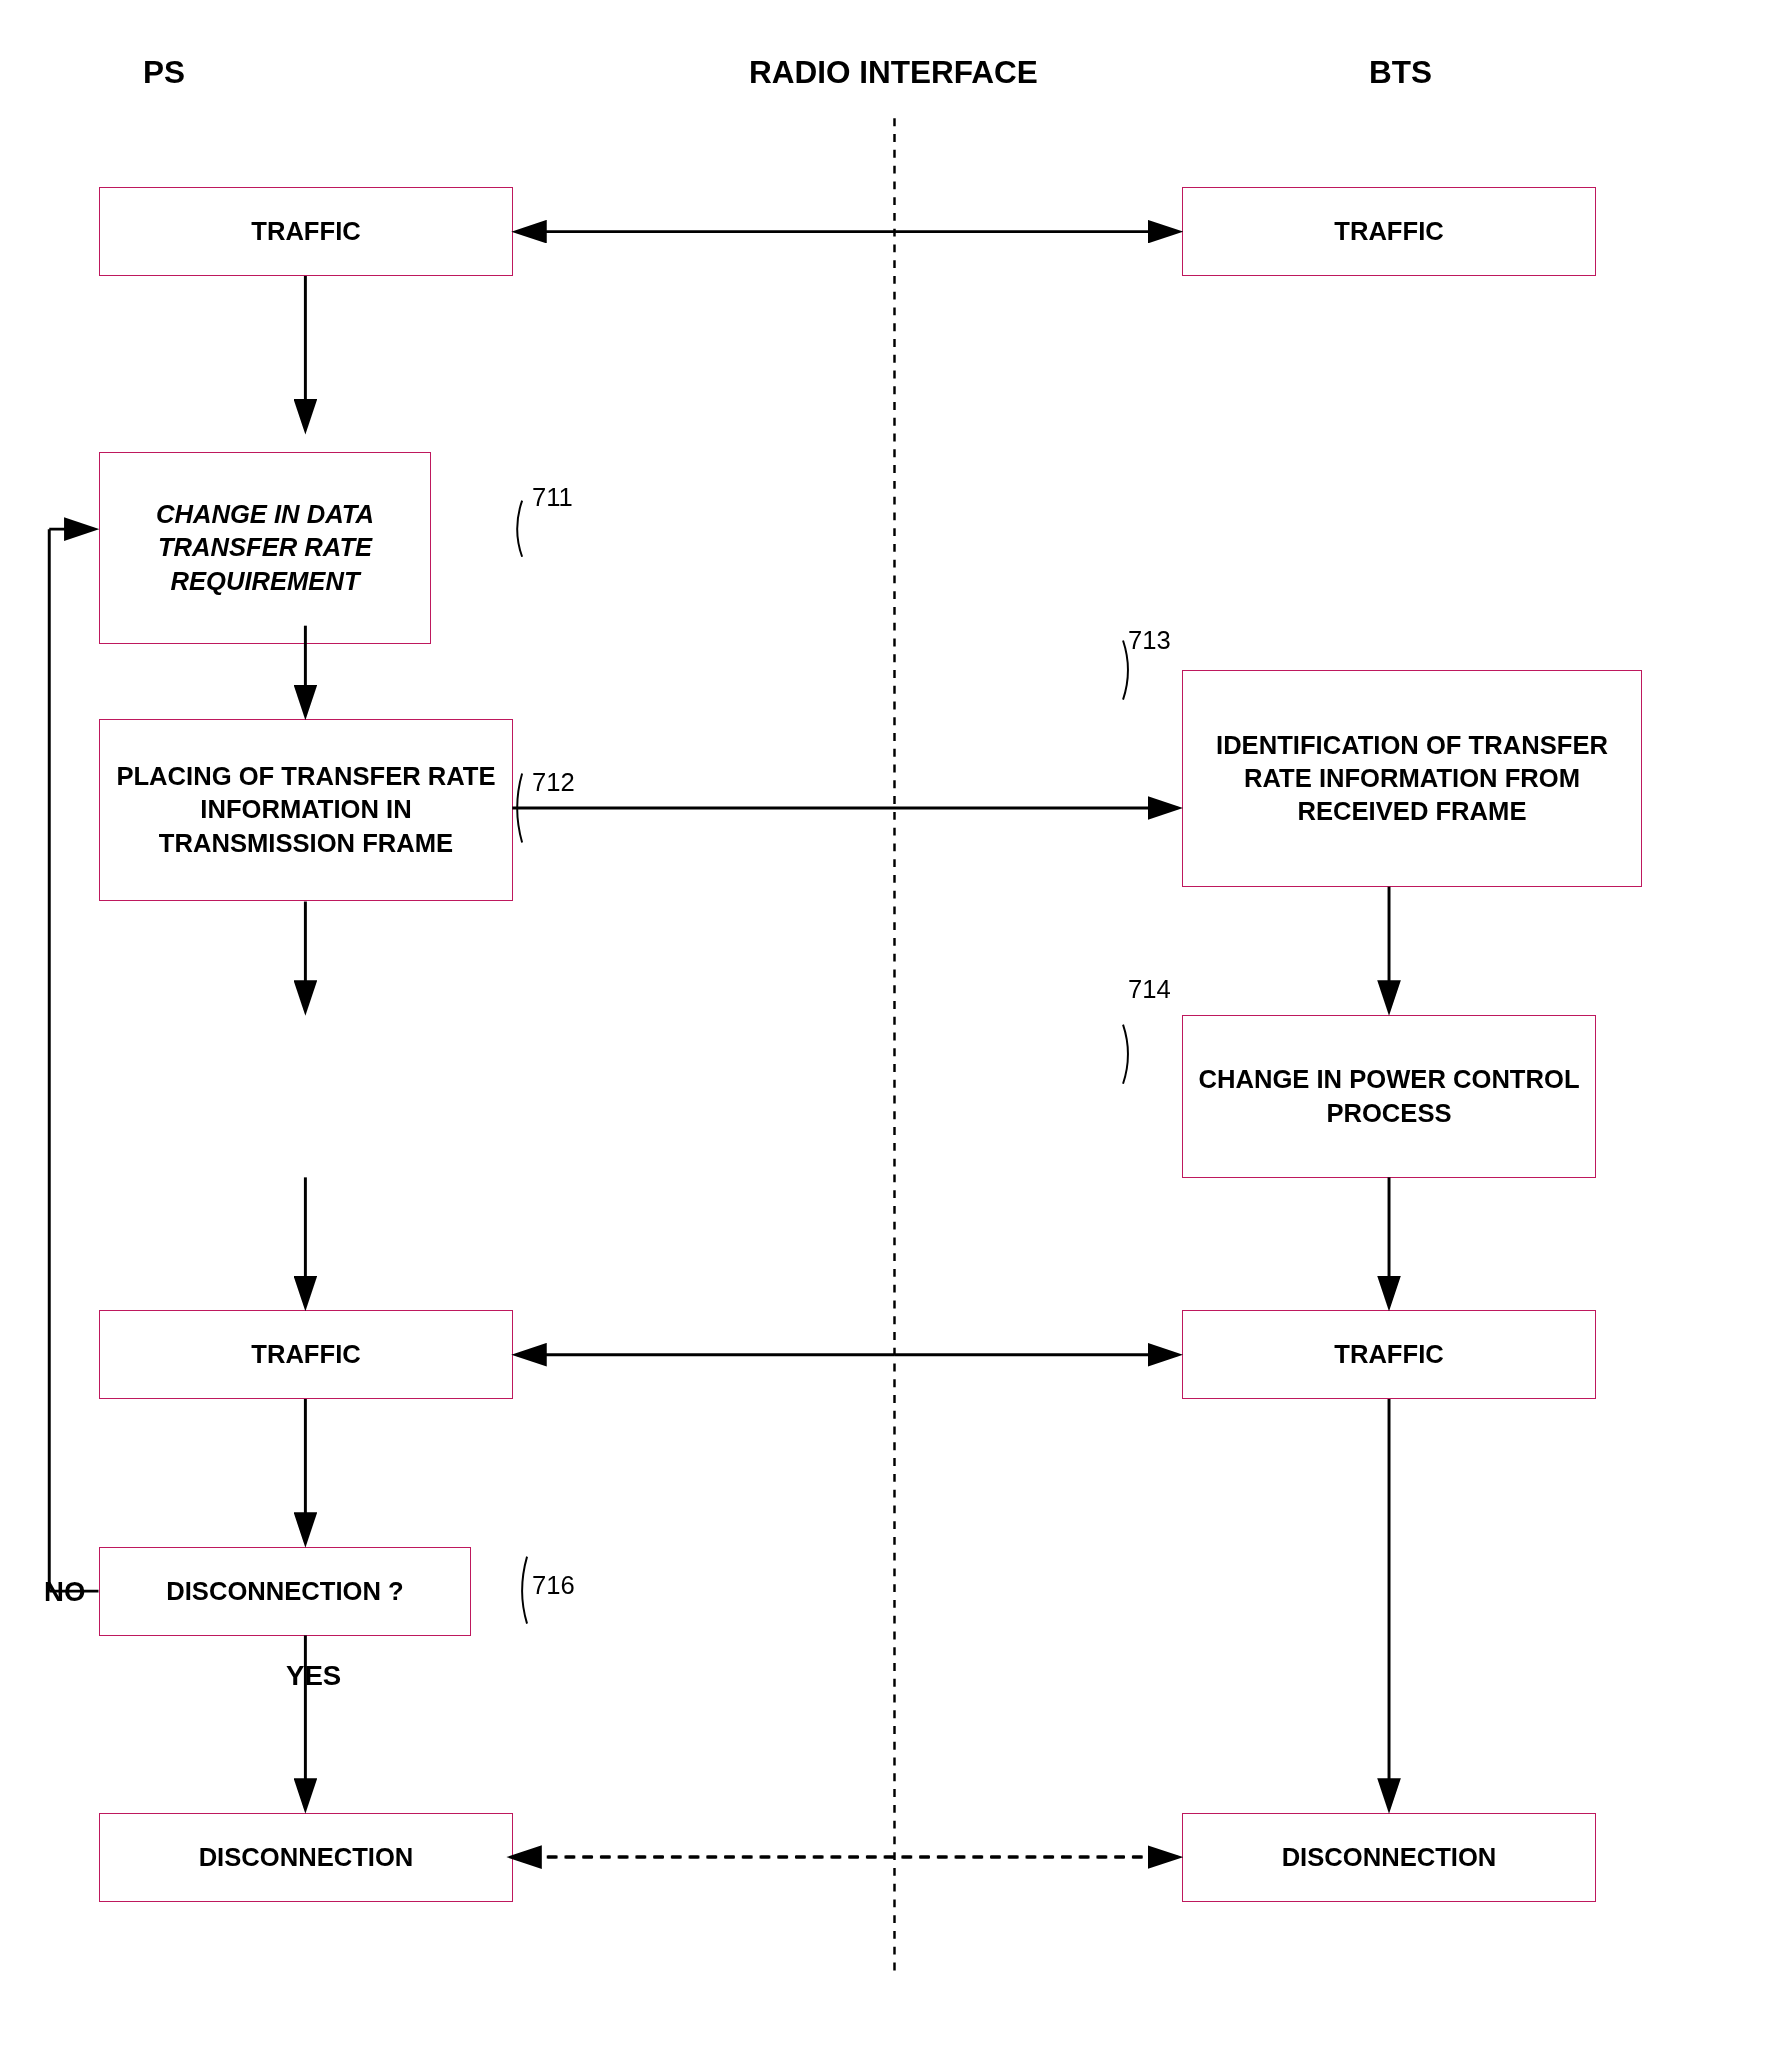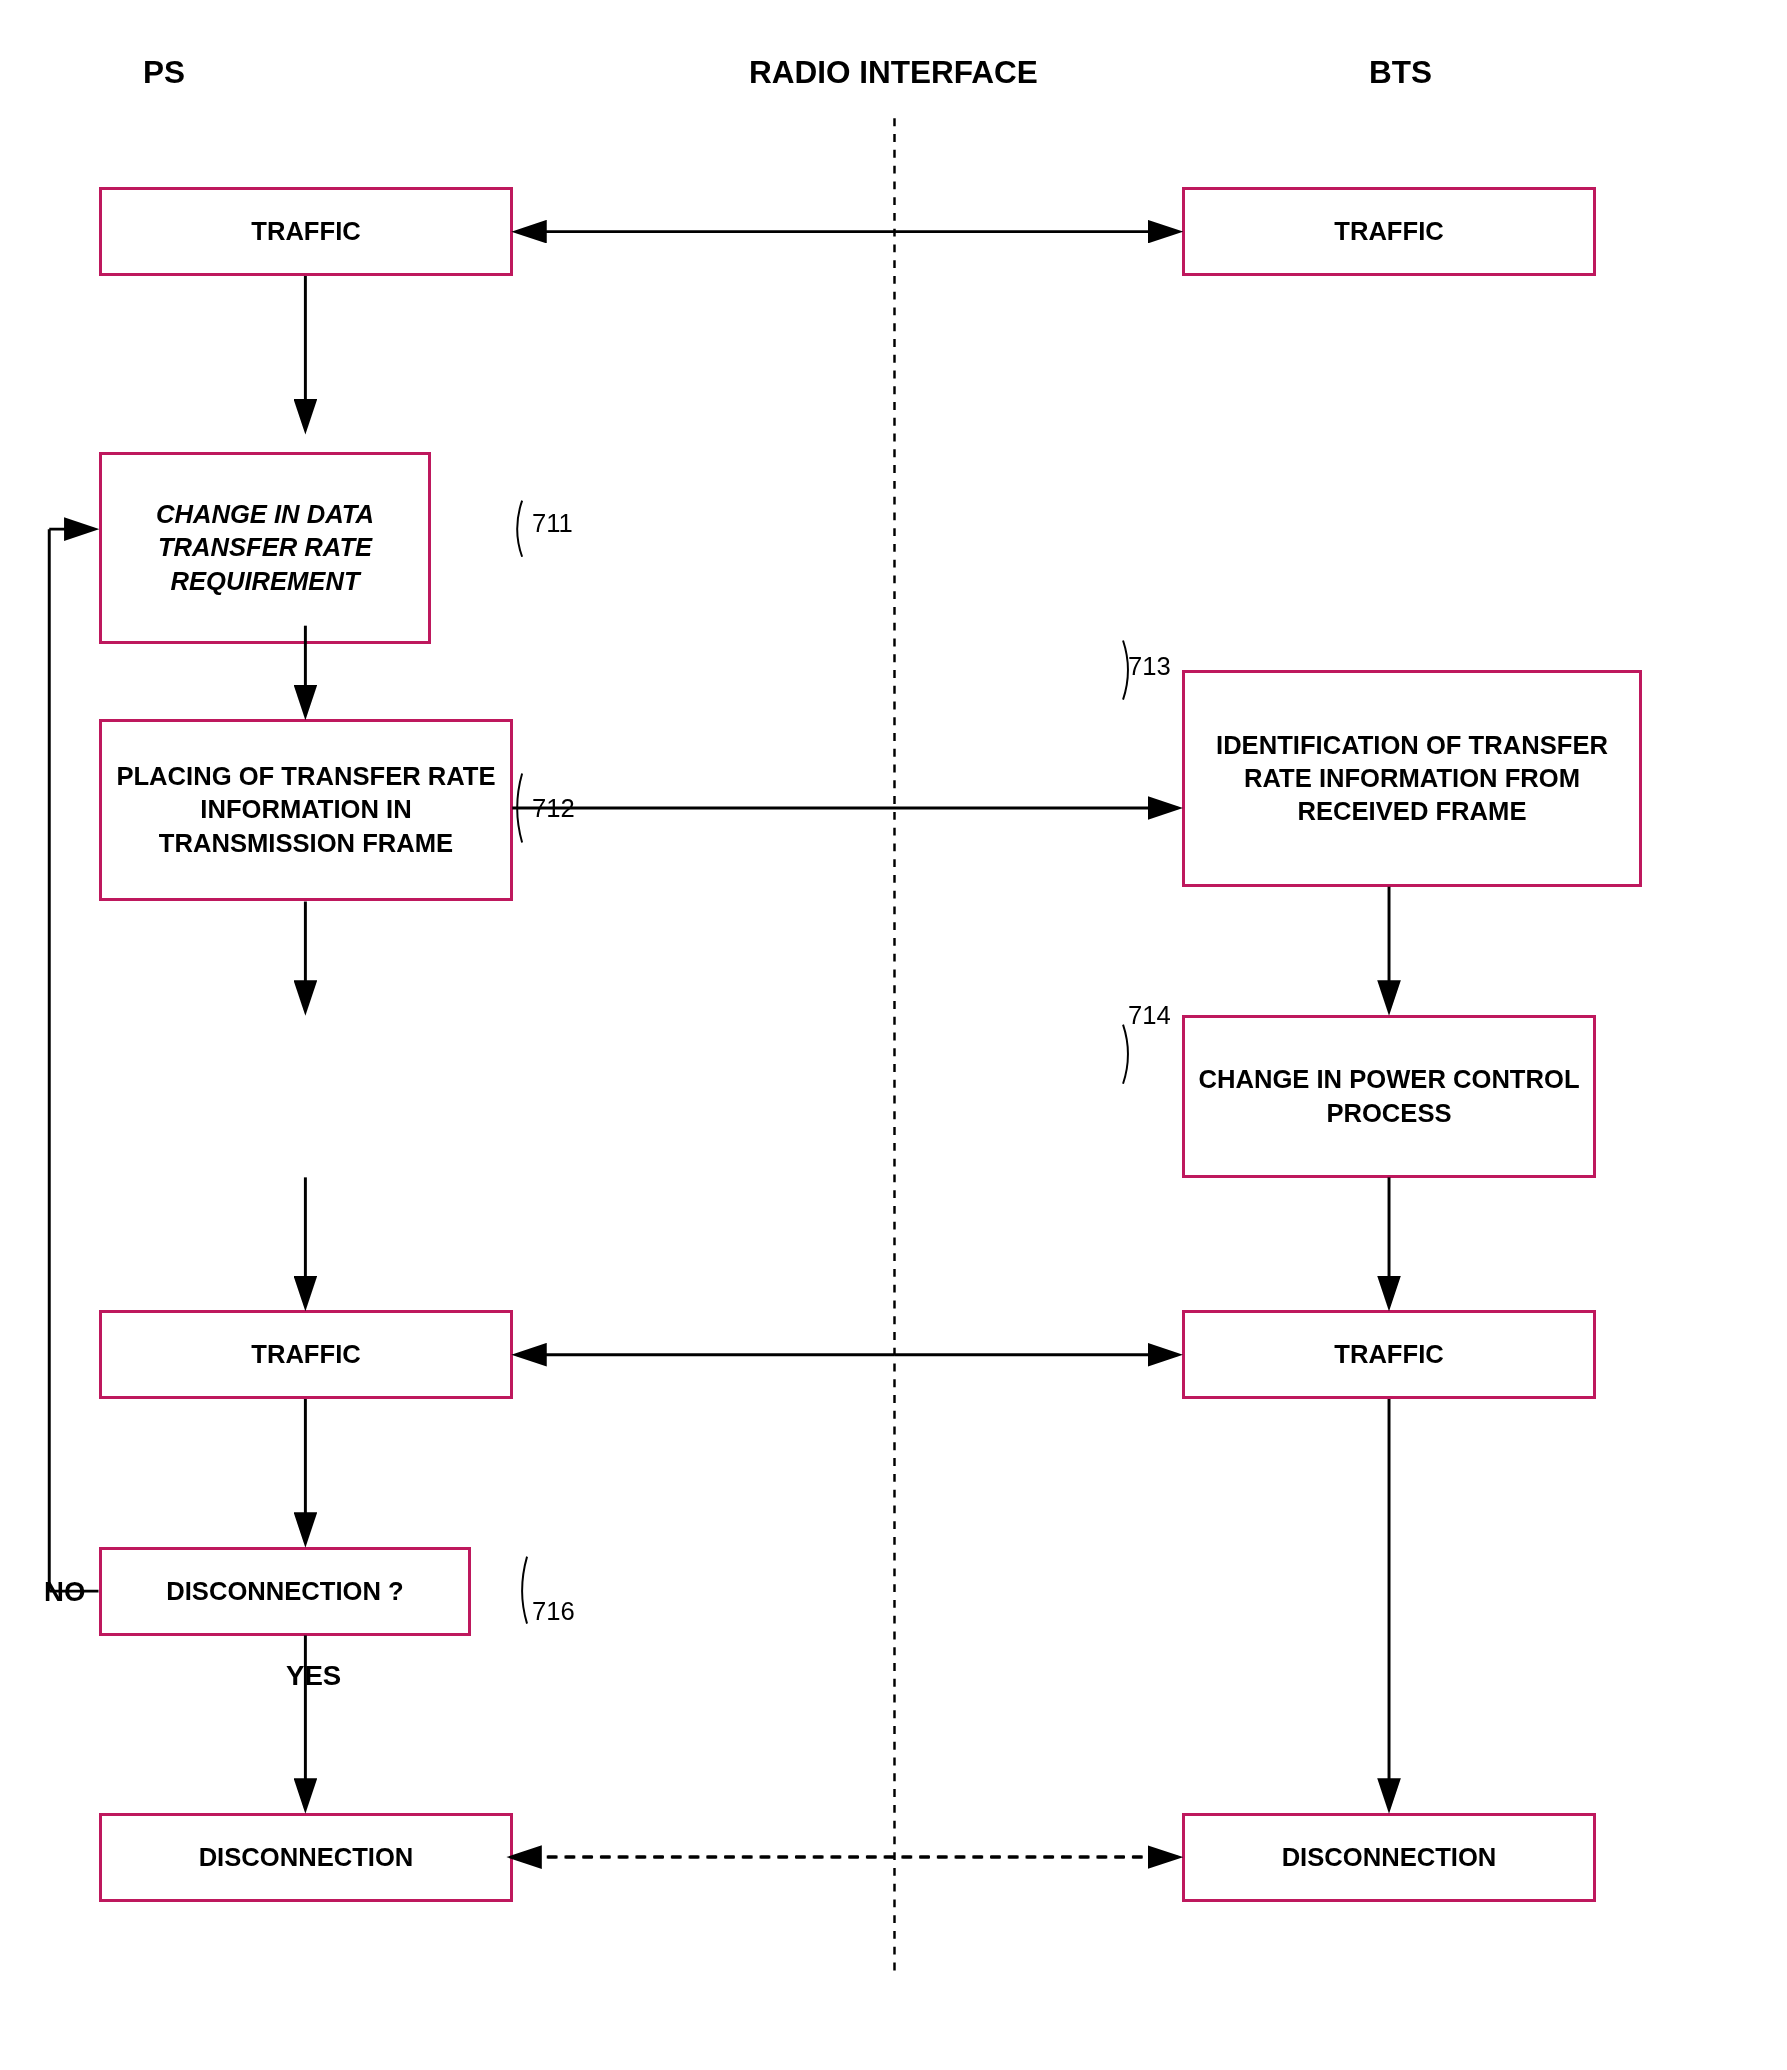--- a/index.html
+++ b/index.html
@@ -22,21 +22,21 @@
     .header-label {
       position: absolute;
       font-size: 31.5px;
       font-weight: bold;
       font-family: Arial, sans-serif;
     }
 
     
     .flow-box {
       position: absolute;
-      border: 3px solid #be185d;
+      border: 1px solid #be185d;
       background: #fff;
       display: flex;
       align-items: center;
       justify-content: center;
       text-align: center;
       font-size: 25.6px;
       font-weight: bold;
       font-family: Arial, sans-serif;
       line-height: 1.3;
       padding: 9.9px;
@@ -50,21 +50,20 @@
       width: 1788px;
       height: 2071px;
       pointer-events: none;
     }
 
     
     .ref-label {
       position: absolute;
       font-size: 25.6px;
       font-family: Arial, sans-serif;
-      margin-top: 26px;
     }
 
     .no-label {
       position: absolute;
       font-size: 27.6px;
       font-weight: bold;
       font-family: Arial, sans-serif;
     }
 
     .yes-label {

